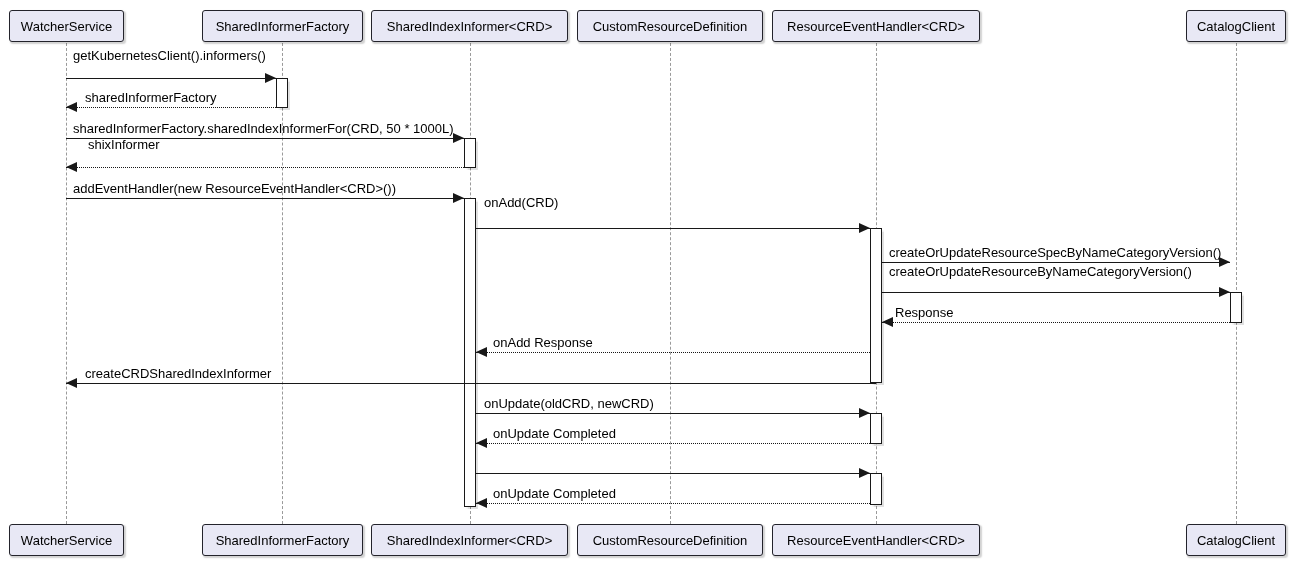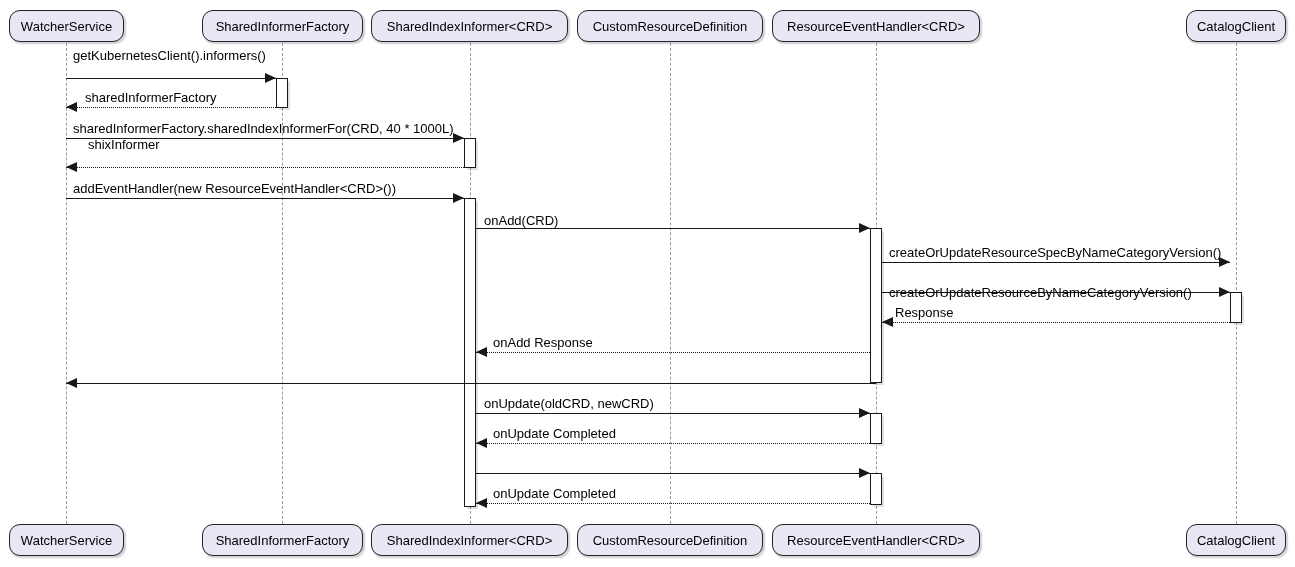--- a/index.html
+++ b/index.html
@@ -6,21 +6,21 @@
   .canvas{
     position:relative;width:1295px;height:567px;background:#ffffff;overflow:hidden;
     font-family:"Liberation Sans",sans-serif;font-size:13px;color:#000000;
   }
   .lifeline{
     position:absolute;top:43px;height:481px;width:0;
     border-left:1px dashed #9a9a9a;
   }
   .pbox{
     position:absolute;height:32px;line-height:32px;text-align:center;
-    background:#E8E8F5;border:1px solid #23232B;border-radius:11px;
+    background:#E8E8F5;border:1px solid #23232B;border-radius:3px;
     box-shadow:1.5px 1.5px 1.5px rgba(0,0,0,0.18);
     box-sizing:border-box;white-space:nowrap;overflow:hidden;
   }
   .bar{
     position:absolute;width:12px;background:#ffffff;border:1px solid #181818;
     box-sizing:border-box;box-shadow:1.5px 1.5px 1px rgba(0,0,0,0.12);
   }
   .msg-line{position:absolute;height:0;border-top:1px solid #181818;}
   .msg-line.dashed{border-top-style:dotted;}
   .head{position:absolute;width:0;height:0;border-top:5px solid transparent;border-bottom:5px solid transparent;}
@@ -65,52 +65,53 @@
   <div class="msg-line" style="left:66px;top:78px;width:210px"></div>
   <div class="head right" style="left:265px;top:73px"></div>
   <div class="msg-label" style="left:73px;top:48px">getKubernetesClient().informers()</div>
 
   <div class="msg-line dashed" style="left:66px;top:107px;width:210px"></div>
   <div class="head left" style="left:66px;top:102px"></div>
   <div class="msg-label" style="left:85px;top:90px">sharedInformerFactory</div>
 
   <div class="msg-line" style="left:66px;top:138px;width:398px"></div>
   <div class="head right" style="left:453px;top:133px"></div>
-  <div class="msg-label" style="left:73px;top:121px">sharedInformerFactory.sharedIndexInformerFor(CRD, 40 * 1000L)</div>
+  <div class="msg-label" style="left:73px;top:121px">sharedInformerFactory.sharedIndexInformerFor(CRD, 50 * 1000L)</div>
 
   <div class="msg-line dashed" style="left:66px;top:167px;width:398px"></div>
   <div class="head left" style="left:66px;top:162px"></div>
   <div class="msg-label" style="left:88px;top:137px">shixInformer</div>
 
   <div class="msg-line" style="left:66px;top:198px;width:398px"></div>
   <div class="head right" style="left:453px;top:193px"></div>
   <div class="msg-label" style="left:73px;top:181px">addEventHandler(new ResourceEventHandler&lt;CRD&gt;())</div>
 
   <div class="msg-line" style="left:476px;top:228px;width:394px"></div>
   <div class="head right" style="left:859px;top:223px"></div>
-  <div class="msg-label" style="left:484px;top:213px">onAdd(CRD)</div>
+  <div class="msg-label" style="left:484px;top:195px">onAdd(CRD)</div>
 
   <div class="msg-line" style="left:882px;top:262px;width:348px"></div>
   <div class="head right" style="left:1219px;top:257px"></div>
   <div class="msg-label" style="left:889px;top:245px">createOrUpdateResourceSpecByNameCategoryVersion()</div>
 
   <div class="msg-line" style="left:882px;top:292px;width:348px"></div>
   <div class="head right" style="left:1219px;top:287px"></div>
-  <div class="msg-label" style="left:889px;top:285px">createOrUpdateResourceByNameCategoryVersion()</div>
+  <div class="msg-label" style="left:889px;top:264px">createOrUpdateResourceByNameCategoryVersion()</div>
 
   <div class="msg-line dashed" style="left:882px;top:322px;width:348px"></div>
   <div class="head left" style="left:882px;top:317px"></div>
   <div class="msg-label" style="left:895px;top:305px">Response</div>
 
   <div class="msg-line dashed" style="left:476px;top:352px;width:394px"></div>
   <div class="head left" style="left:476px;top:347px"></div>
   <div class="msg-label" style="left:493px;top:335px">onAdd Response</div>
 
   <div class="msg-line" style="left:66px;top:383px;width:810px"></div>
   <div class="head left" style="left:66px;top:378px"></div>
+  <div class="msg-label" style="left:85px;top:366px">createCRDSharedIndexInformer</div>
 
   <div class="msg-line" style="left:476px;top:413px;width:394px"></div>
   <div class="head right" style="left:859px;top:408px"></div>
   <div class="msg-label" style="left:484px;top:396px">onUpdate(oldCRD, newCRD)</div>
 
   <div class="msg-line dashed" style="left:476px;top:443px;width:394px"></div>
   <div class="head left" style="left:476px;top:438px"></div>
   <div class="msg-label" style="left:493px;top:426px">onUpdate Completed</div>
 
   <div class="msg-line" style="left:476px;top:473px;width:394px"></div>

